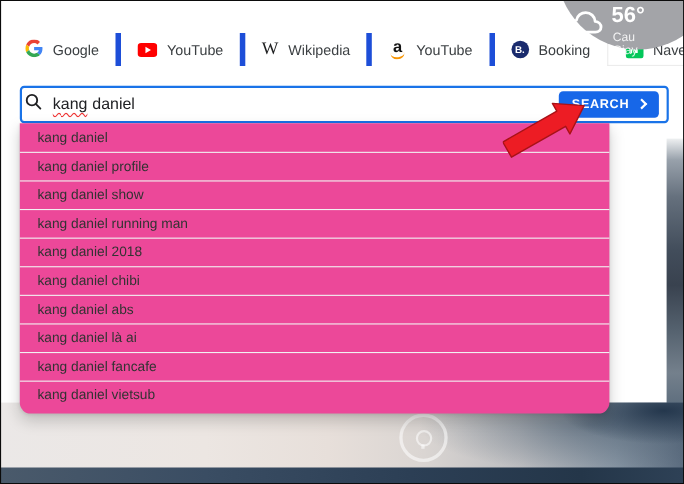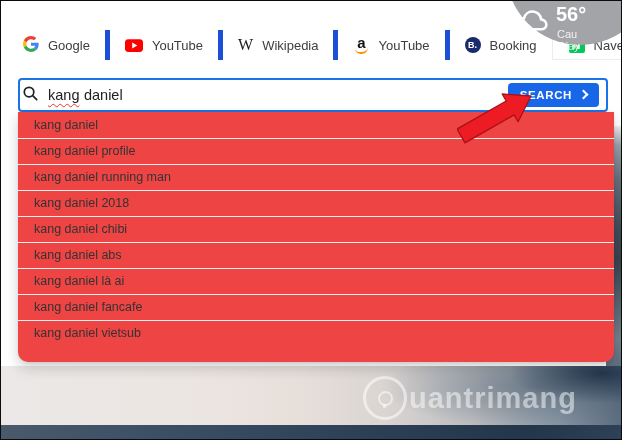--- a/index.html
+++ b/index.html
@@ -83,42 +83,41 @@
   .query{font-size:14.5px;color:#202124;margin-left:9px;display:flex;}
   .q-miss{text-decoration:underline wavy #e33, 1px;text-decoration-line:underline;text-decoration-style:wavy;text-decoration-color:#e33;text-decoration-thickness:1px;text-underline-offset:3px;}
   .q-rest{margin-left:4.5px;}
   .search-btn{
     margin-left:auto;height:24px;padding:0 12px;background:#1767e8;border:none;border-radius:4px;
     color:#fff;font-size:11.5px;font-weight:bold;letter-spacing:.6px;
     display:flex;align-items:center;gap:8px;cursor:pointer;font-family:"Liberation Sans",sans-serif;
   }
   .chev{width:5px;height:5px;border-top:2.5px solid #fff;border-right:2.5px solid #fff;transform:rotate(45deg);margin-top:-1px;}
   .suggestions{
-    width:596px;box-sizing:border-box;background:#ef4444;border-radius:0 0 10px 10px;
-    padding:1px 0 16px;box-shadow:0 6px 14px rgba(0,0,0,.18),0 1px 3px rgba(0,0,0,.08);
+    width:536px;box-sizing:border-box;background:#ec4899;border-radius:0 0 10px 10px;
+    padding:1px 0 4px;box-shadow:0 6px 14px rgba(0,0,0,.18),0 1px 3px rgba(0,0,0,.08);
   }
   .row{height:25px;line-height:25px;padding-left:16px;font-size:12.5px;color:#333;cursor:pointer;}
   .row + .row{border-top:1px solid #f2f2f2;}
   
   .arrow{position:absolute;left:457px;top:92px;z-index:30;}
   
   .frame{position:absolute;inset:0;box-shadow:inset 0 0 0 1px #0b0b0b;z-index:60;pointer-events:none;}
 </style>
 </head>
 <body>
 
 <div class="photo-right"></div>
 <div class="photo-bottom"></div>
 <div class="photo-bottomstrip"></div>
 
 <div class="watermark">
   <span class="wm-ring">
       <span class="wm-bulb"></span>
     </span>
-  <span class="wm-text">uantrimang</span>
 </div>
 
 <div class="shortcuts">
   <div class="sc sep">
     <span>
       <svg viewBox="0 0 48 48" width="16" height="16">
         <path fill="#EA4335" d="M24 9.5c3.54 0 6.71 1.22 9.21 3.6l6.85-6.85C35.9 2.38 30.47 0 24 0 14.62 0 6.51 5.38 2.56 13.22l7.98 6.19C12.43 13.72 17.74 9.5 24 9.5z"></path>
         <path fill="#4285F4" d="M46.98 24.55c0-1.57-.15-3.09-.38-4.55H24v9.02h12.94c-.58 2.96-2.26 5.48-4.78 7.18l7.73 6c4.51-4.18 7.09-10.36 7.09-17.65z"></path>
         <path fill="#FBBC05" d="M10.53 28.59c-.48-1.45-.76-2.99-.76-4.59s.27-3.14.76-4.59l-7.98-6.19C.92 16.46 0 20.12 0 24c0 3.88.92 7.54 2.56 10.78l7.97-6.19z"></path>
         <path fill="#34A853" d="M24 48c6.48 0 11.93-2.13 15.89-5.81l-7.73-6c-2.15 1.45-4.92 2.3-8.16 2.3-6.26 0-11.57-4.22-13.47-9.91l-7.98 6.19C6.51 42.62 14.62 48 24 48z"></path>
@@ -181,20 +180,21 @@
       <span class="q-rest">daniel</span>
     </span>
     <button class="search-btn">
       <span>SEARCH</span>
       <span class="chev"></span>
     </button>
   </div>
   <div class="suggestions">
     <div class="row">kang daniel</div>
     <div class="row">kang daniel profile</div>
+    <div class="row">kang daniel show</div>
     <div class="row">kang daniel running man</div>
     <div class="row">kang daniel 2018</div>
     <div class="row">kang daniel chibi</div>
     <div class="row">kang daniel abs</div>
     <div class="row">kang daniel là ai</div>
     <div class="row">kang daniel fancafe</div>
     <div class="row">kang daniel vietsub</div>
   </div>
 </div>
 

